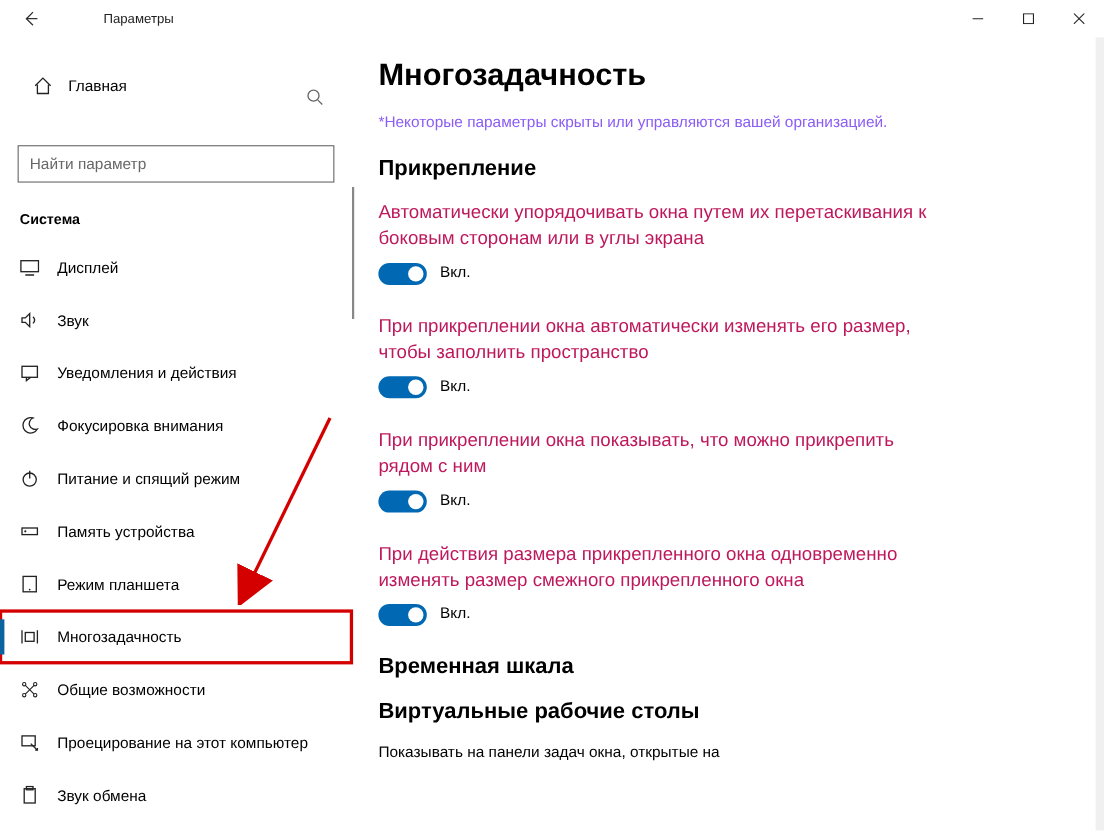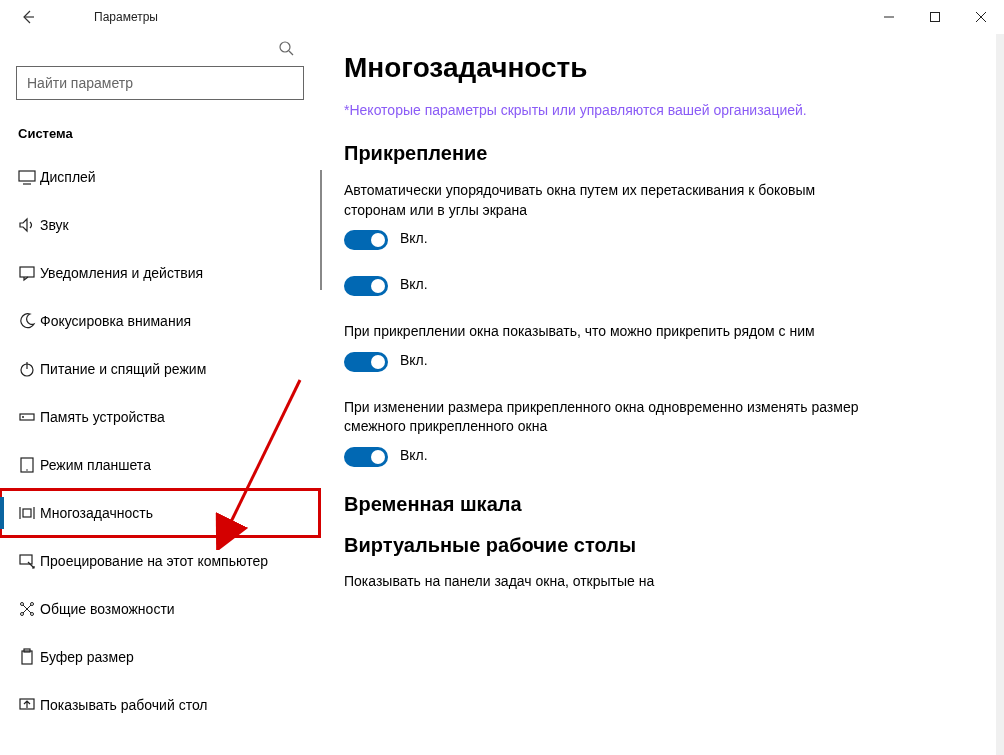--- a/index.html
+++ b/index.html
@@ -71,20 +71,21 @@
     padding: 8px 16px 0 16px;
   }
   .search {
     width: 100%;
     height: 34px;
     border: 1px solid #666;
     background: #fff;
     padding: 0 34px 0 10px;
     font-size: 14px;
     color: #0369a1;
+    margin-top: 26px;
   }
   .search::placeholder { color: #666; }
   .search-icon {
     position: absolute;
     right: 26px;
     margin-top: -26px;
     color: #666;
     pointer-events: none;
   }
   .section-label {
@@ -98,21 +99,21 @@
     height: 48px;
     padding-left: 18px;
     cursor: pointer;
     position: relative;
   }
   .nav-item .icon {
     width: 22px;
     display: flex; align-items: center; justify-content: flex-start;
     color: #111;
   }
-  .nav-item .label { margin-left: 0; }
+  .nav-item .label { margin-left: 12px; }
   .nav-item.selected::before {
     content: "";
     position: absolute;
     left: 0; top: 8px; bottom: 8px;
     width: 4px;
     background: #0a64a0;
   }
   .nav-item.highlight {
     outline: 3px solid #d40000;
     outline-offset: -2px;
@@ -131,22 +132,22 @@
   h2 {
     font-size: 20px;
     font-weight: 600;
     margin-bottom: 16px;
   }
   .setting {
     margin-bottom: 26px;
     max-width: 520px;
   }
   .setting .desc {
-    font-size: 14px;
-    color: #000000;
+    font-size: 17px;
+    color: #be185d;
     line-height: 1.4;
     margin-bottom: 10px;
   }
   .toggle-row {
     display: flex;
     gap: 12px;
   }
   .toggle {
     width: 44px; height: 20px;
     border-radius: 10px;
@@ -227,20 +228,28 @@
     <svg width="10" height="10">
       <line x1="0" y1="0" x2="10" y2="10" stroke="#222" stroke-width="1"></line>
       <line x1="10" y1="0" x2="0" y2="10" stroke="#222" stroke-width="1"></line>
     </svg>
   </div>
 </div>
 
 <div class="content">
 
   <div class="sidebar">
+    <div class="home-row">
+      <span class="icon">
+        <svg width="18" height="18" viewBox="0 0 18 18">
+            <path d="M2 9 L9 2 L16 9 M4 8 V16 H14 V8" stroke="#222" stroke-width="1.2" fill="none"></path>
+          </svg>
+      </span>
+      <span>Главная</span>
+    </div>
 
     <div class="search-wrap">
       <input class="search" type="text" placeholder="Найти параметр" style="">
       <span class="search-icon">
         <svg width="16" height="16" viewBox="0 0 16 16">
             <circle cx="7" cy="7" r="5" stroke="#666" stroke-width="1.2" fill="none"></circle>
             <line x1="11" y1="11" x2="15" y2="15" stroke="#666" stroke-width="1.2"></line>
           </svg>
       </span>
     </div>
@@ -318,55 +327,55 @@
 
     <div class="nav-item selected highlight">
       <span class="icon">
         <svg width="18" height="18" viewBox="0 0 18 18">
           <line x1="2" y1="3" x2="2" y2="15" stroke="#222" stroke-width="1.2"></line>
           <rect x="5" y="5" width="8" height="8" stroke="#222" stroke-width="1.2" fill="none"></rect>
           <line x1="16" y1="3" x2="16" y2="15" stroke="#222" stroke-width="1.2"></line>
         </svg>
       </span>
       <span class="label">Многозадачность</span>
-    </div>
-
-    <div class="nav-item">
-      <span class="icon">
-        <svg width="18" height="18" viewBox="0 0 18 18">
-            <rect x="2" y="3" width="12" height="9" stroke="#222" stroke-width="1.2" fill="none"></rect>
-            <path d="M10 10 L16 16" stroke="#222" stroke-width="1.2"></path>
-            <path d="M14 16 L16 16 L16 14" stroke="#222" stroke-width="1.2" fill="none"></path>
-          </svg>
-      </span>
-      <span class="label">Проецирование на этот компьютер</span>
     </div>
 
     <div class="nav-item">
       <span class="icon">
         <svg width="18" height="18" viewBox="0 0 18 18">
           <circle cx="4" cy="4" r="1.5" stroke="#222" fill="none"></circle>
             <circle cx="14" cy="4" r="1.5" stroke="#222" fill="none"></circle>
           <circle cx="4" cy="14" r="1.5" stroke="#222" fill="none"></circle>
             <circle cx="14" cy="14" r="1.5" stroke="#222" fill="none"></circle>
           <line x1="5" y1="5" x2="13" y2="13" stroke="#222"></line>
             <line x1="13" y1="5" x2="5" y2="13" stroke="#222"></line>
         </svg>
       </span>
       <span class="label">Общие возможности</span>
     </div>
 
     <div class="nav-item">
       <span class="icon">
         <svg width="18" height="18" viewBox="0 0 18 18">
+            <rect x="2" y="3" width="12" height="9" stroke="#222" stroke-width="1.2" fill="none"></rect>
+            <path d="M10 10 L16 16" stroke="#222" stroke-width="1.2"></path>
+            <path d="M14 16 L16 16 L16 14" stroke="#222" stroke-width="1.2" fill="none"></path>
+          </svg>
+      </span>
+      <span class="label">Проецирование на этот компьютер</span>
+    </div>
+
+    <div class="nav-item">
+      <span class="icon">
+        <svg width="18" height="18" viewBox="0 0 18 18">
             <rect x="4" y="3" width="10" height="13" stroke="#222" stroke-width="1.2" fill="none"></rect>
             <rect x="6" y="1" width="6" height="3" stroke="#222" stroke-width="1.2" fill="none"></rect>
           </svg>
       </span>
-      <span class="label">Буфер размер</span>
+      <span class="label">Звук обмена</span>
     </div>
 
     <div class="nav-item">
       <span class="icon">
         <svg width="18" height="18" viewBox="0 0 18 18">
             <rect x="2" y="3" width="14" height="10" stroke="#222" stroke-width="1.2" fill="none"></rect>
             <path d="M6 8 L9 5 L12 8 M9 5 V12" stroke="#222" stroke-width="1.2" fill="none"></path>
           </svg>
       </span>
       <span class="label">Показывать рабочий стол</span>
@@ -383,36 +392,37 @@
 
     <div class="setting">
       <div class="desc">Автоматически упорядочивать окна путем их перетаскивания к боковым сторонам или в углы экрана</div>
       <div class="toggle-row">
         <div class="toggle on"></div>
         <span class="toggle-label">Вкл.</span>
       </div>
     </div>
 
     <div class="setting">
+      <div class="desc">При прикреплении окна автоматически изменять его размер, чтобы заполнить пространство</div>
       <div class="toggle-row">
         <div class="toggle on"></div>
         <span class="toggle-label">Вкл.</span>
       </div>
     </div>
 
     <div class="setting">
       <div class="desc">При прикреплении окна показывать, что можно прикрепить рядом с ним</div>
       <div class="toggle-row">
         <div class="toggle on"></div>
         <span class="toggle-label">Вкл.</span>
       </div>
     </div>
 
     <div class="setting">
-      <div class="desc">При изменении размера прикрепленного окна одновременно изменять размер смежного прикрепленного окна</div>
+      <div class="desc">При действия размера прикрепленного окна одновременно изменять размер смежного прикрепленного окна</div>
       <div class="toggle-row">
         <div class="toggle on"></div>
         <span class="toggle-label">Вкл.</span>
       </div>
     </div>
 
     <h2 style="margin-top:18px;">Временная шкала</h2>
 
 
     <h2 style="margin-top:18px;">Виртуальные рабочие столы</h2>

